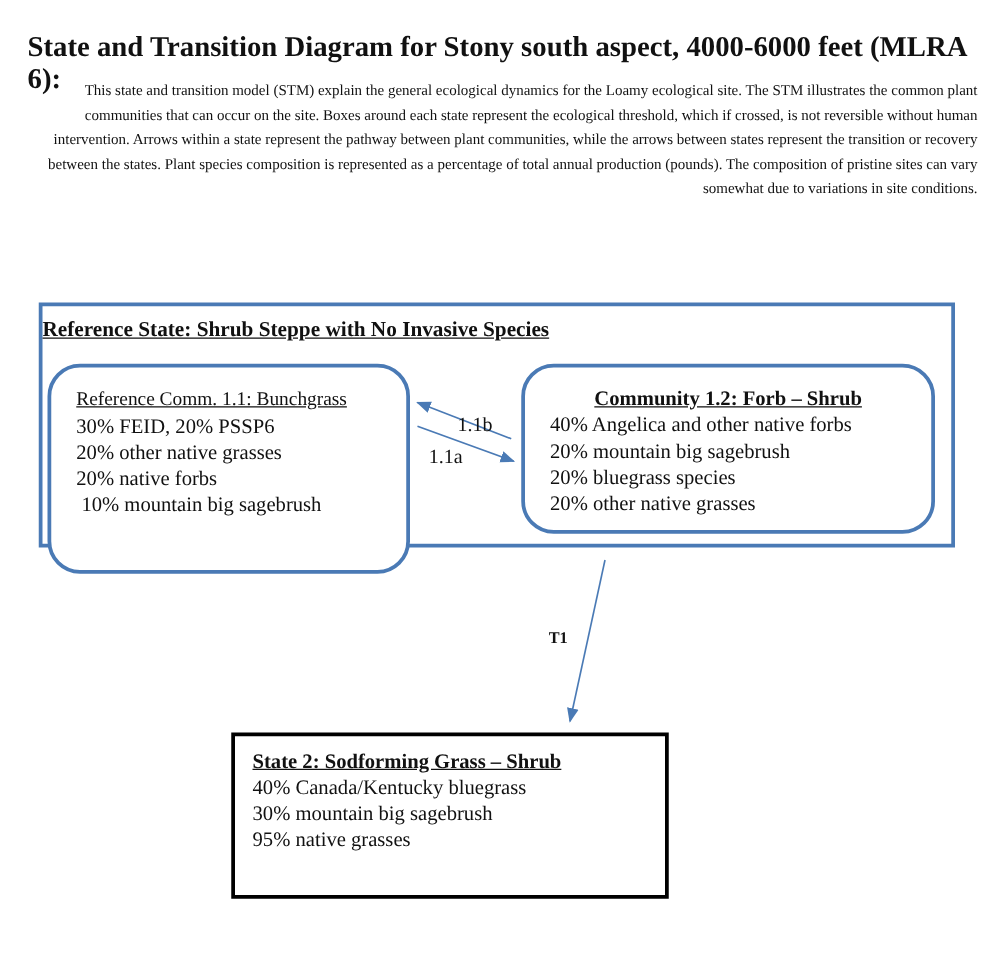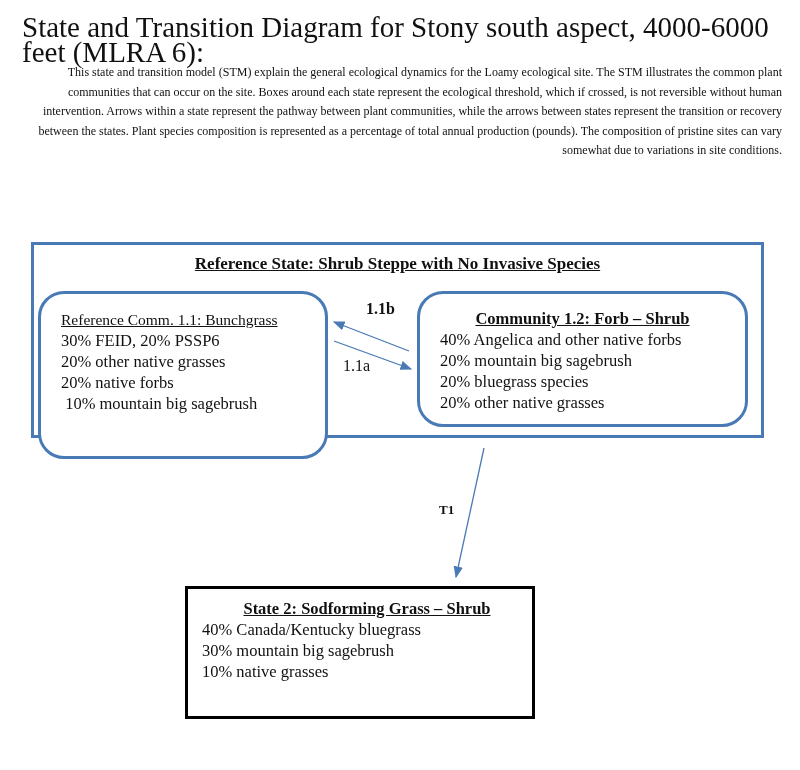--- a/index.html
+++ b/index.html
@@ -1,40 +1,40 @@
 <!DOCTYPE html>
 <html><head>
 <meta charset="utf-8">
 <style>
   html, body { margin: 0; padding: 0; background: #ffffff; }
   body { width: 800px; height: 770px; position: relative; overflow: hidden;
          font-family: "Liberation Serif", "DejaVu Serif", serif; color: #111; }
-  .title { position: absolute; left: 22px; top: 15px; width: 760px;
-           font-weight: normal; font-size: 29px; line-height: 25px; margin: 0; }
+  .title { position: absolute; left: 22px; top: 25px; width: 760px;
+           font-weight: bold; font-size: 23px; line-height: 25px; margin: 0; }
   .intro { position: absolute; left: 22px; top: 63px; width: 760px;
            font-size: 12px; line-height: 19.6px; margin: 0; text-align: right; }
   .state-box { position: absolute; box-sizing: border-box; }
   #ref-state { left: 31px; top: 242px; width: 733px; height: 196px;
                border: 3px solid #4a7ab5; }
-  .state-title { position: absolute; left: 0; right: 0; text-align: center;
+  .state-title { position: absolute; left: 0; right: 0; text-align: left;
                  font-weight: bold; text-decoration: underline; font-size: 17px; }
   #ref-state .state-title { top: 9px; }
   .comm { position: absolute; box-sizing: border-box; border: 3px solid #4a7ab5;
           border-radius: 26px; background: #fff; }
   #comm-11 { left: 38px; top: 291px; width: 290px; height: 168px; padding: 16px 12px 0 20px; }
   #comm-12 { left: 417px; top: 291px; width: 331px; height: 136px; padding: 15px 0 0 20px; }
   .comm-title { font-size: 15.5px; line-height: 20px; text-decoration: underline; }
   .comm-title.bold { font-weight: bold; font-size: 16.5px; text-align: center; padding-right: 20px; }
   .line { font-size: 16.5px; line-height: 21px; white-space: pre; }
   #state-2 { left: 185px; top: 586px; width: 350px; height: 133px;
              border: 3px solid #000; padding: 10px 0 0 14px; }
   #state-2 .state-title { position: static; font-size: 16.5px; line-height: 20px; }
   svg.arrows { position: absolute; left: 0; top: 0; width: 800px; height: 770px; pointer-events: none; }
   .lbl { position: absolute; font-size: 16px; }
-  #lbl-11b { left: 366px; top: 300px; font-weight: bold; }
+  #lbl-11b { left: 366px; top: 332px; }
   #lbl-11a { left: 343px; top: 357px; }
   #lbl-t1 { left: 439px; top: 502px; font-weight: bold; font-size: 13px; }
 </style>
 </head>
 <body>
 
 <h1 class="title">State and Transition Diagram for Stony south aspect, 4000-6000 feet (MLRA 6):</h1>
 <p class="intro">This state and transition model (STM) explain the general ecological dynamics for the Loamy ecological site.  The STM illustrates the common plant communities that can occur on the site.  Boxes around each state represent the ecological threshold, which if crossed, is not reversible without human intervention.  Arrows within a state represent the pathway between plant communities, while the arrows between states represent the transition or recovery between the states.  Plant species composition is represented as a percentage of total annual production (pounds).  The composition of pristine sites can vary somewhat due to variations in site conditions.</p>
 
 <div class="state-box" id="ref-state">
@@ -69,14 +69,14 @@
 </svg>
 
 <div class="lbl" id="lbl-11b">1.1b</div>
 <div class="lbl" id="lbl-11a">1.1a</div>
 <div class="lbl" id="lbl-t1">T1</div>
 
 <div class="state-box" id="state-2">
   <div class="state-title">State 2: Sodforming Grass – Shrub</div>
   <div class="line">40% Canada/Kentucky bluegrass</div>
   <div class="line">30% mountain big sagebrush</div>
-  <div class="line">10% native grasses</div>
+  <div class="line">95% native grasses</div>
 </div>
 
 </body></html>

